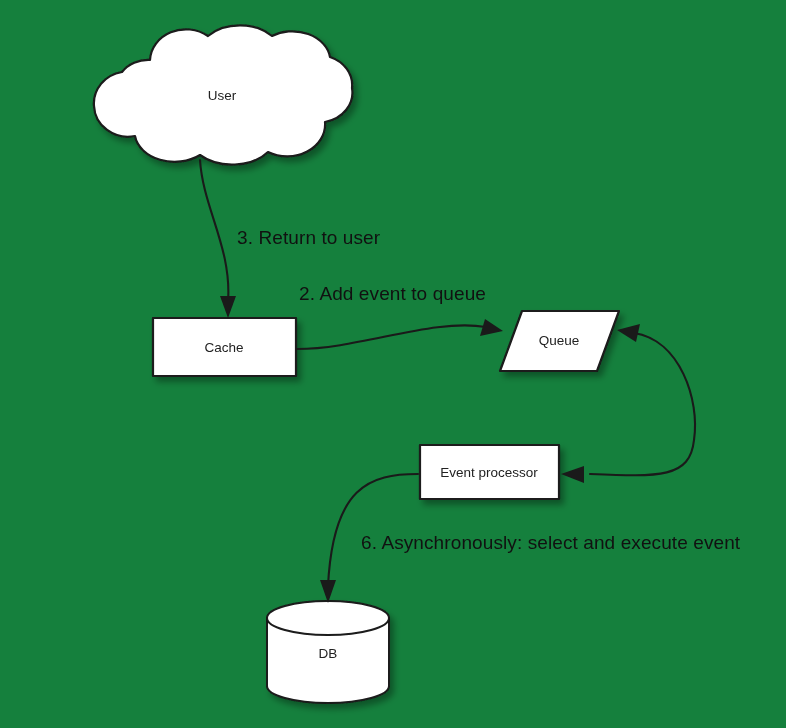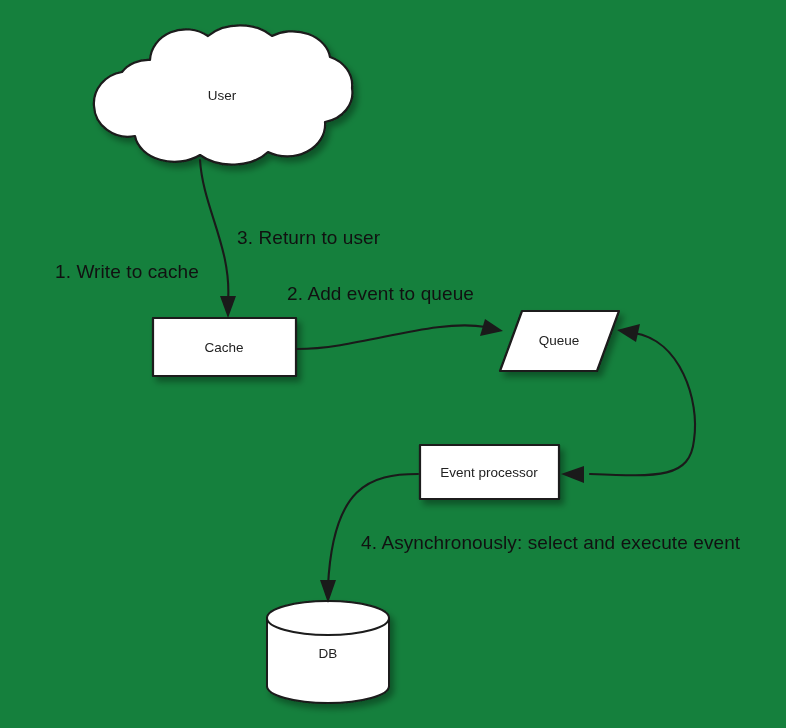--- a/index.html
+++ b/index.html
@@ -140,19 +140,18 @@
 
     <g>
       <path class="edge" d="M 418 474 C 370 474, 333 486, 328 586"></path>
       <polygon class="arrow-head" points="328,603 320,580 336,580"></polygon>
     </g>
 
   </svg>
 
   <div class="step-label" style="left:237px; top:227px;">3. Return to user</div>
 
-  <div class="step-label" style="left:55px; top:261px;">1. Write to cache</div>
 
-  <div class="step-label" style="left:287px; top:283px;">2. Add event to queue</div>
+  <div class="step-label" style="left:299px; top:283px;">2. Add event to queue</div>
 
-  <div class="step-label" style="left:361px; top:532px;">4. Asynchronously: select and execute event</div>
+  <div class="step-label" style="left:361px; top:532px;">6. Asynchronously: select and execute event</div>
 
 </div>
 
 </body></html>

